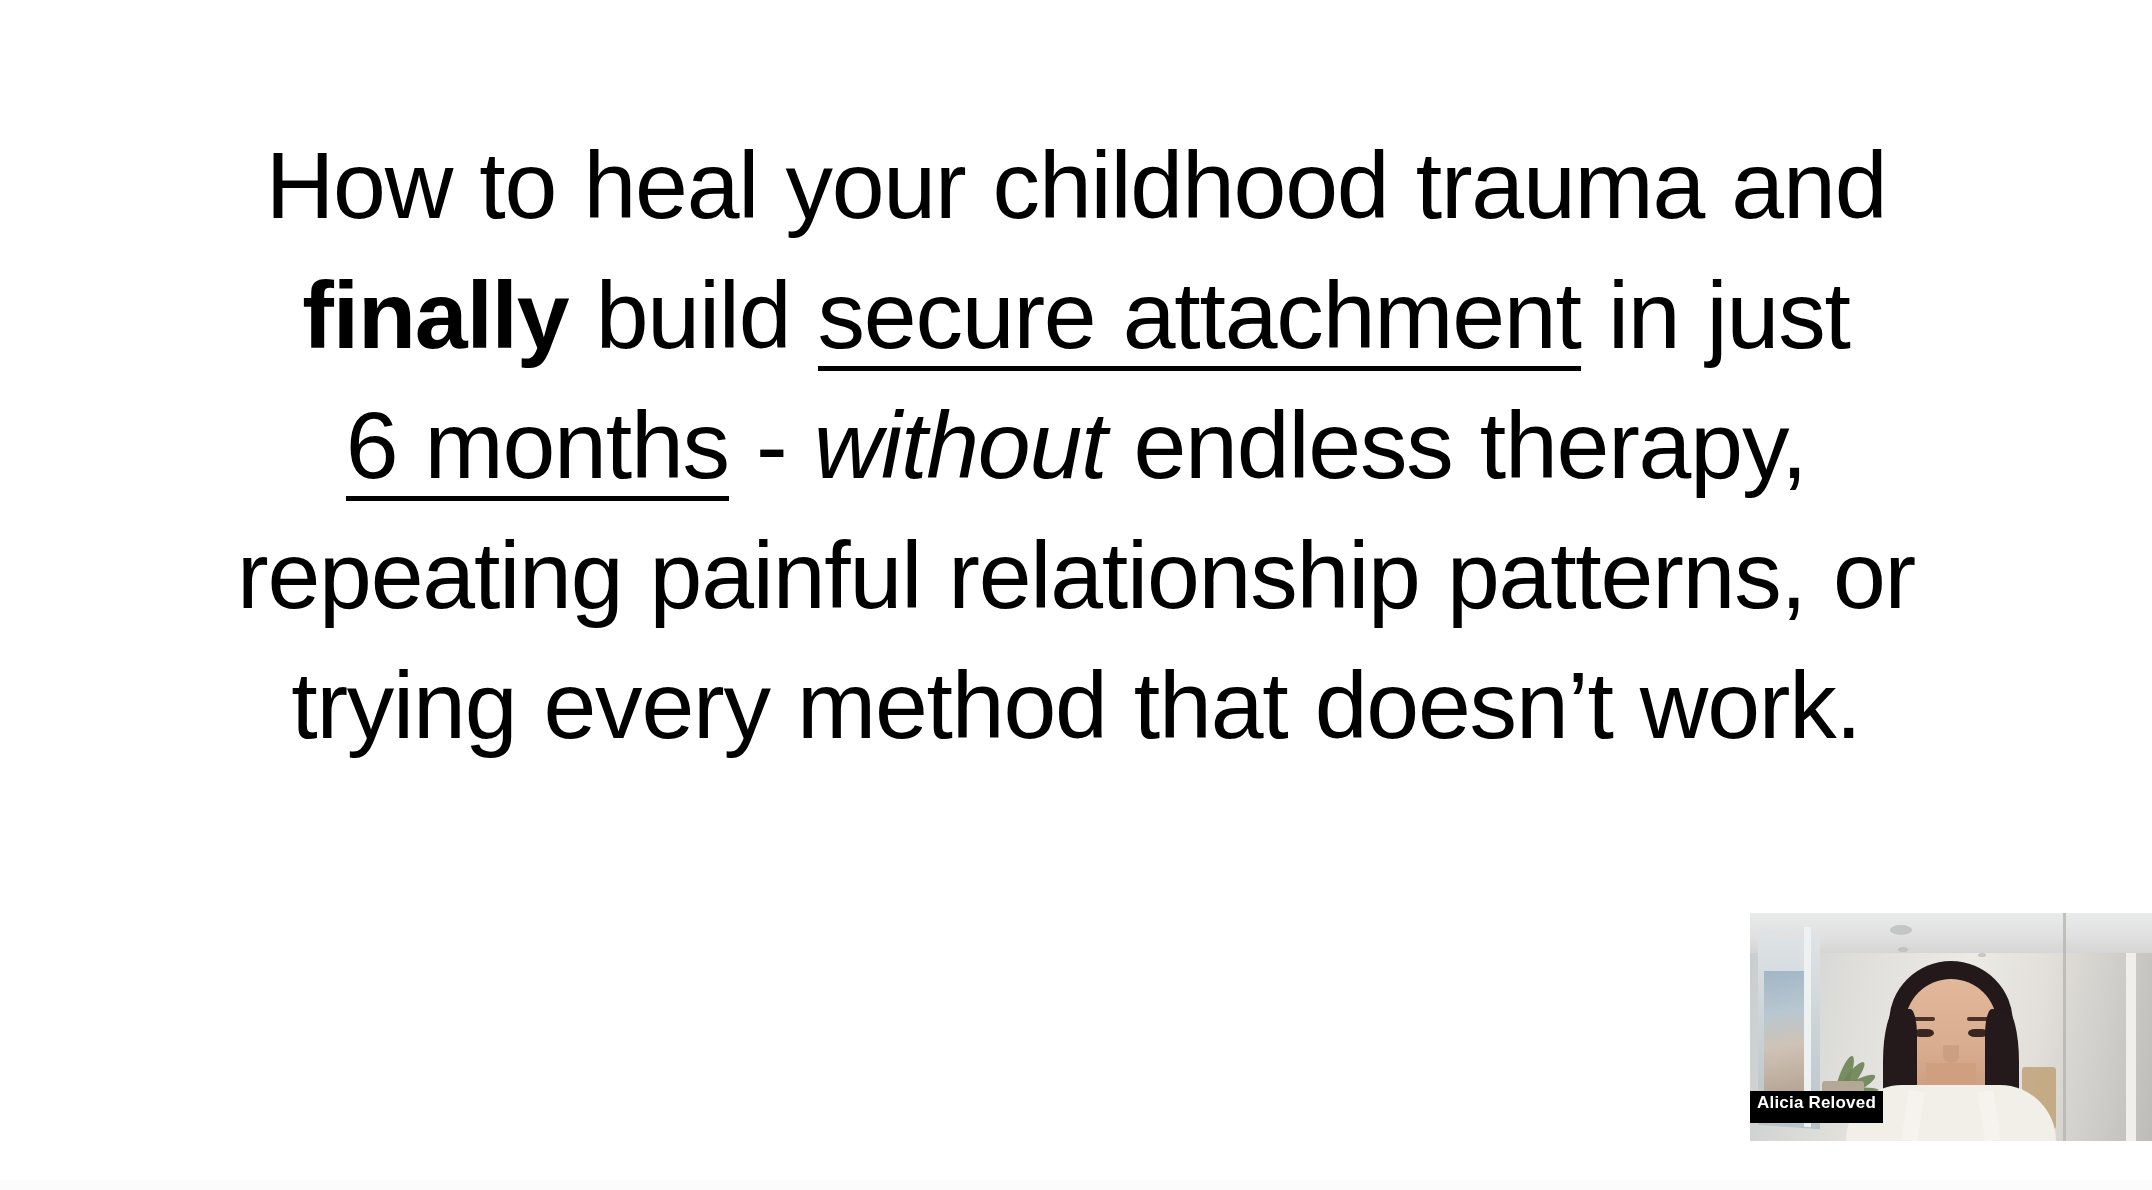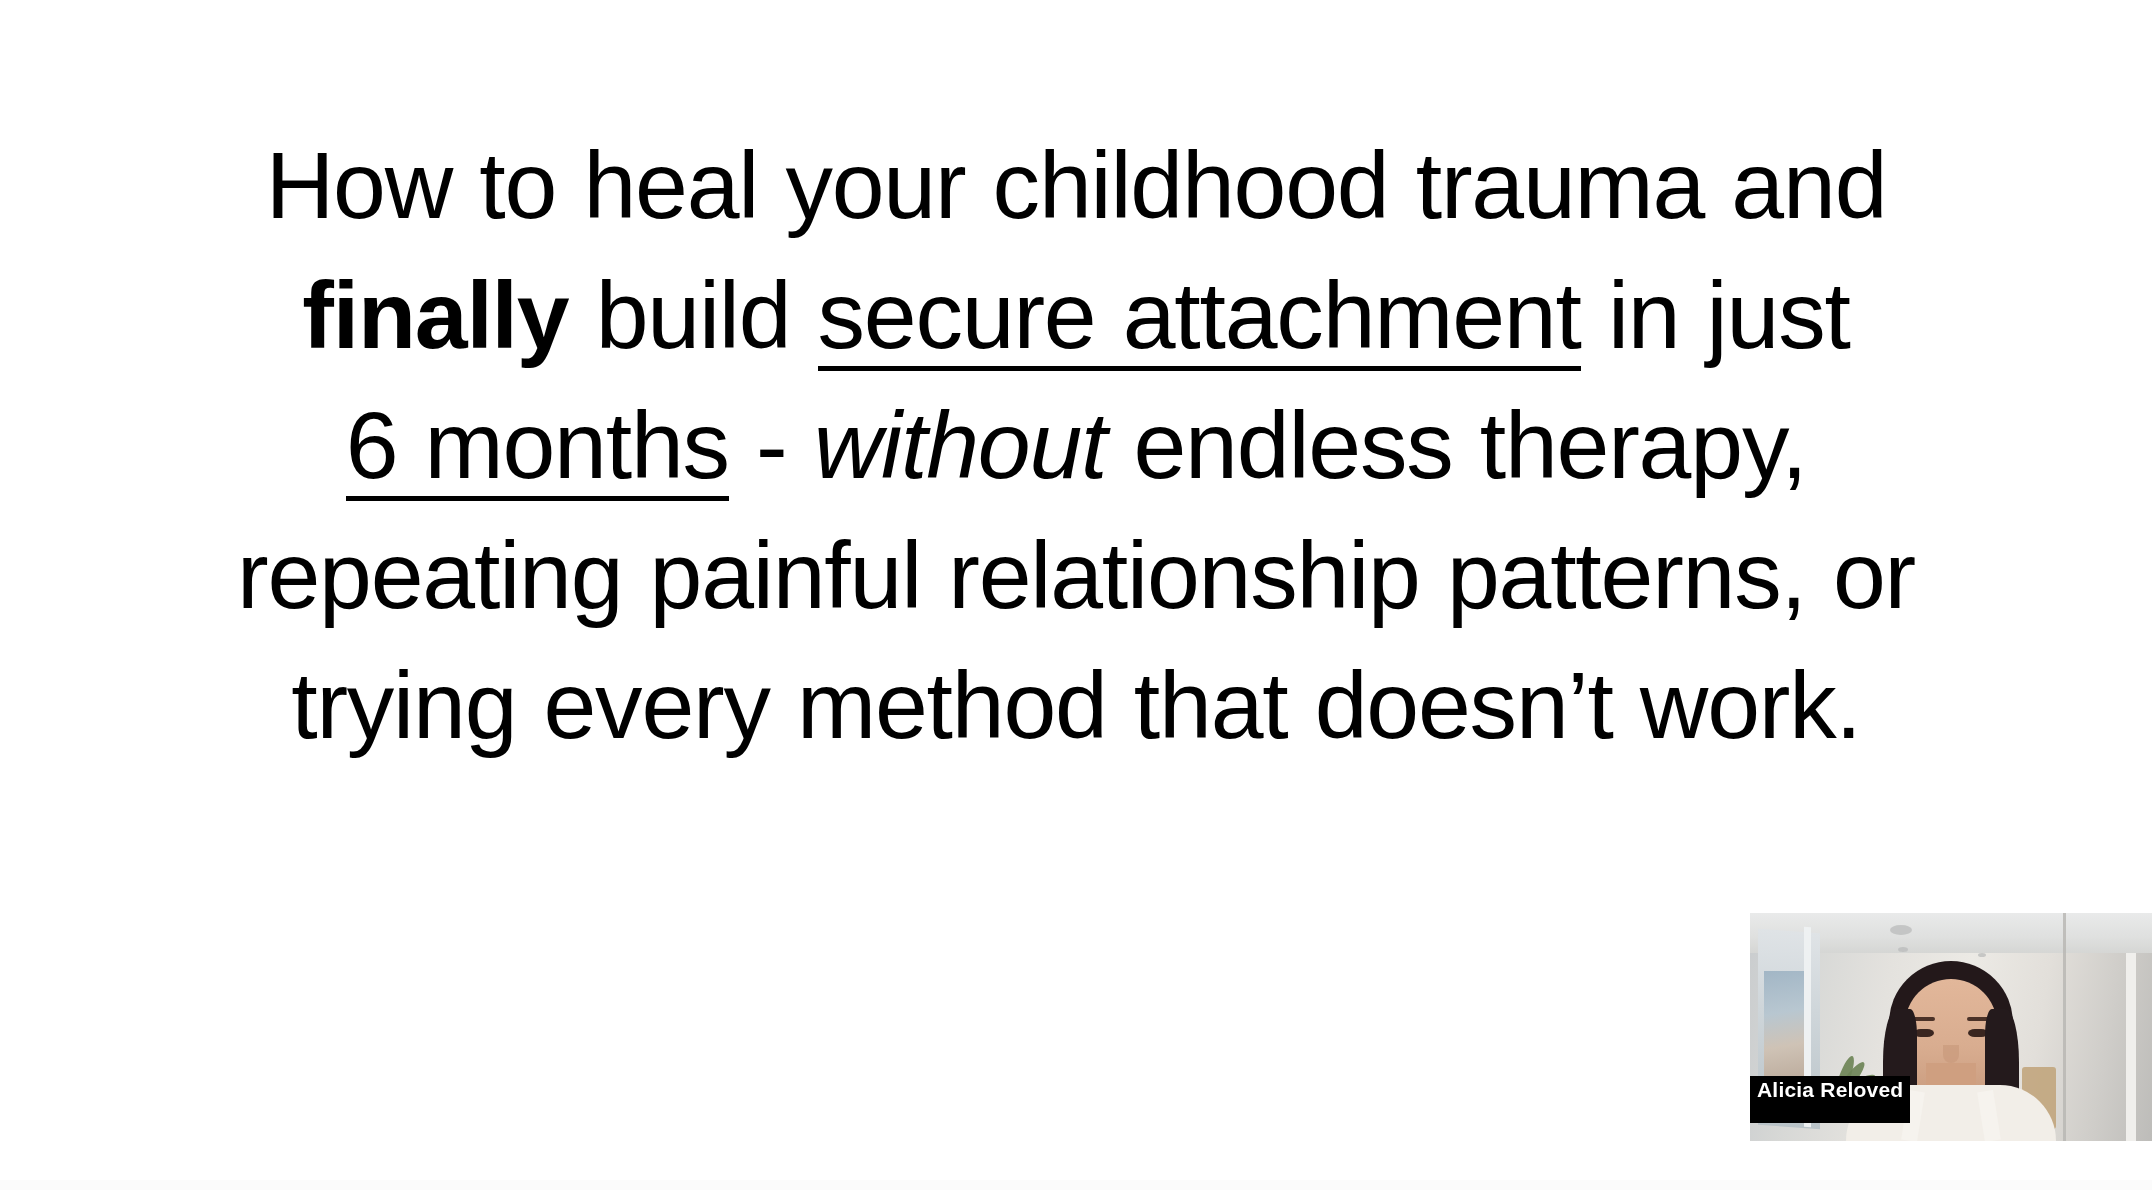--- a/index.html
+++ b/index.html
@@ -263,24 +263,24 @@
   }
 
   
   #video-name {
     position: absolute;
     left: 0;
     bottom: 18px;
     background: #000000;
     color: #ffffff;
     font-family: "Liberation Sans", sans-serif;
-    font-size: 21px;
+    font-size: 17px;
     font-weight: 700;
     letter-spacing: .2px;
-    padding: 2px 7px 21px 7px;
+    padding: 2px 7px 10px 7px;
     line-height: 1.15;
     white-space: nowrap;
     z-index: 5;
   }
 </style>
 </head>
 <body>
 
 <div id="slide">
 

